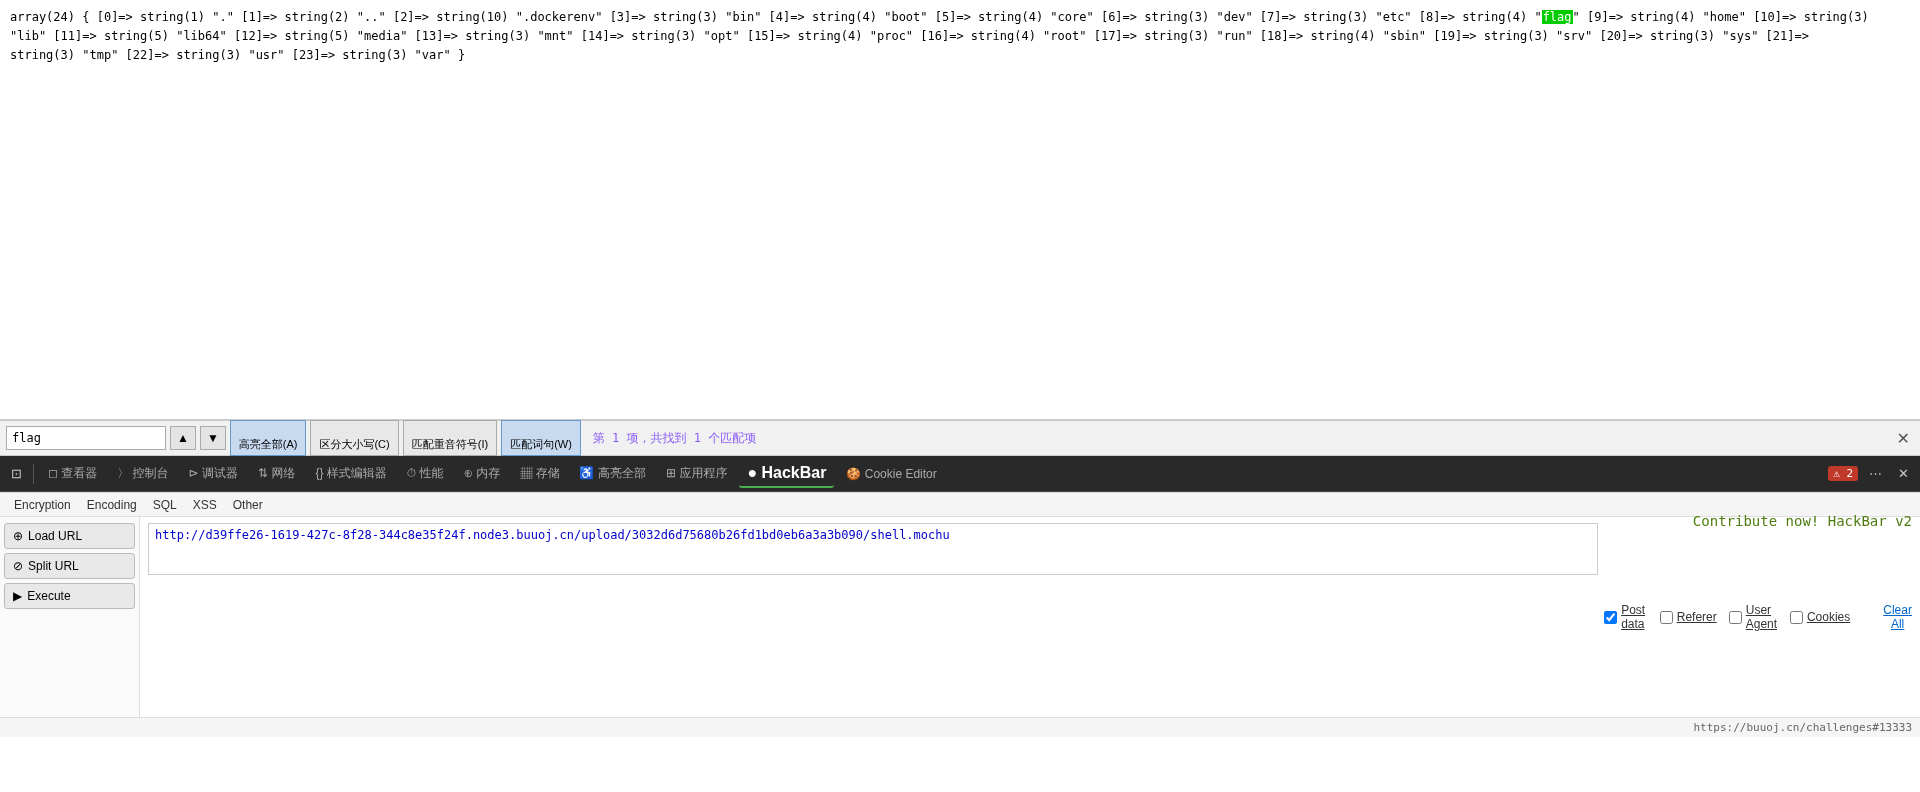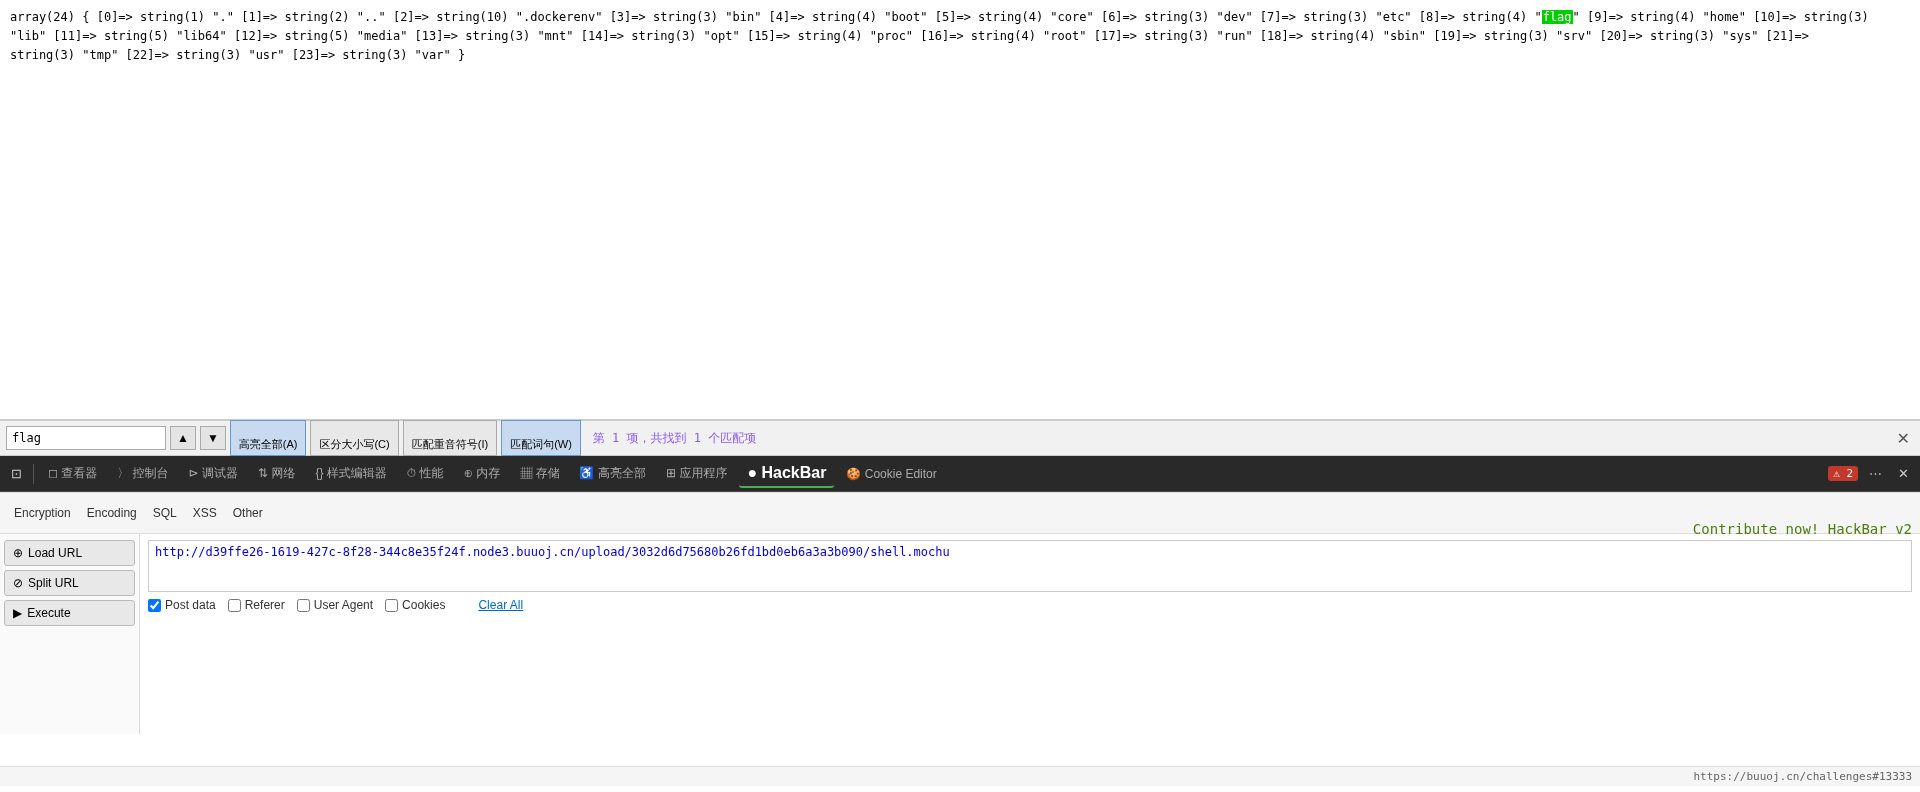--- a/index.html
+++ b/index.html
@@ -154,21 +154,21 @@
       border-top: 1px solid #ddd;
     }
 
     
     #hackbar-menubar {
       background: #f5f5f5;
       border-bottom: 1px solid #ddd;
       display: flex;
       align-items: center;
       padding: 3px 8px;
-      height: 41px;
+      height: 24px;
       gap: 4px;
     }
 
     .hb-menu-btn {
       background: none;
       border: none;
       font-size: 12px;
       cursor: pointer;
       padding: 2px 6px;
       font-family: sans-serif;
@@ -211,21 +211,21 @@
       border-radius: 3px;
       font-family: sans-serif;
       display: flex;
       align-items: center;
       gap: 5px;
     }
 
     #hackbar-content {
       flex: 1;
       display: flex;
-      flex-direction: column;
+      flex-direction: row;
       padding: 6px 8px;
       gap: 6px;
     }
 
     #url-input {
       width: 100%;
       height: 52px;
       border: 1px solid #ccc;
       padding: 4px 6px;
       font-size: 12px;
@@ -240,20 +240,21 @@
       gap: 12px;
     }
 
     .post-option {
       display: flex;
       align-items: center;
       gap: 4px;
       font-size: 12px;
       font-family: sans-serif;
       color: #333;
+      text-decoration: underline;
     }
     .post-option input[type="checkbox"] { cursor: pointer; }
 
     .clear-all-btn {
       background: none;
       border: none;
       color: #0066cc;
       font-size: 12px;
       cursor: pointer;
       font-family: sans-serif;
@@ -271,21 +272,20 @@
     }
 
     #hackbar-status-bar {
       height: 20px;
       background: #f5f5f5;
       border-top: 1px solid #ddd;
       display: flex;
       align-items: center;
       justify-content: flex-end;
       padding: 0 8px;
-      margin-top: 32px;
     }
 
     #status-url {
       font-size: 11px;
       color: #666;
     }
 
     .execute-btn {
       background: #e8e8e8;
       border: 1px solid #bbb;

